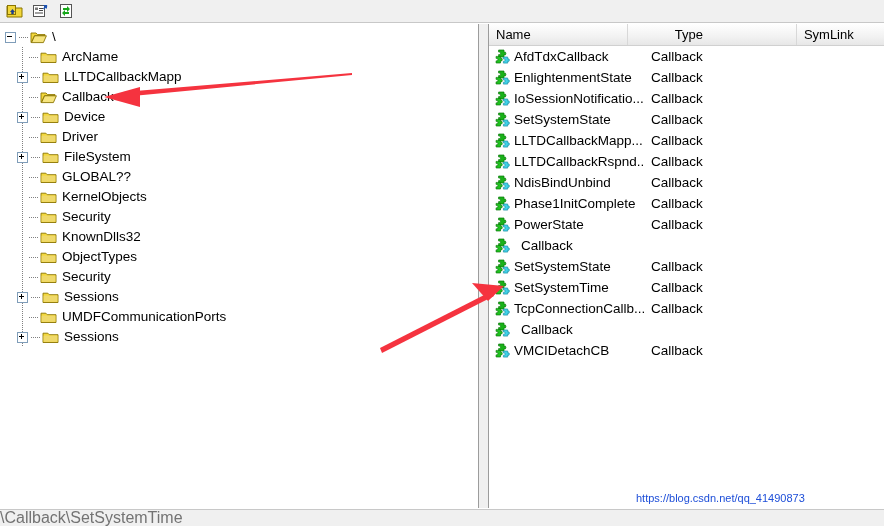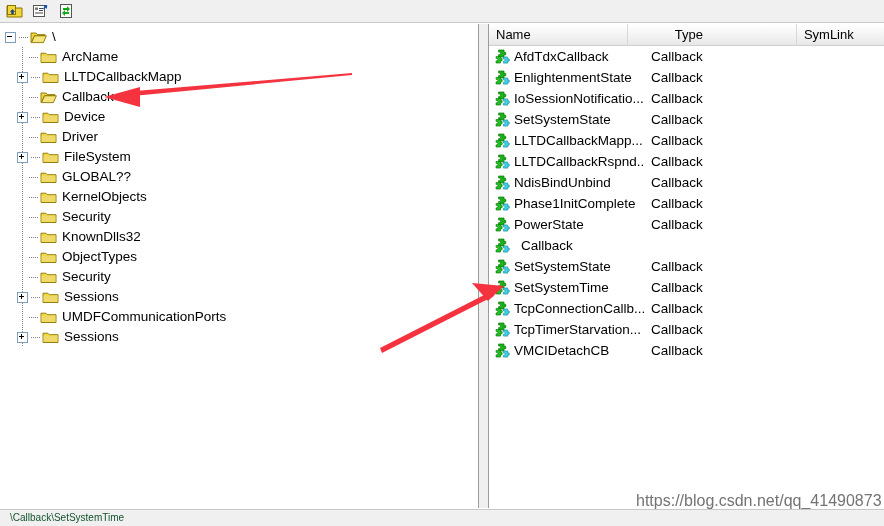--- a/index.html
+++ b/index.html
@@ -145,33 +145,33 @@
   .lsym  { width: 97px; font-size: 13.5px; flex: 0 0 auto; }
 
   
   #statusbar {
     position: absolute;
     left: 0; top: 509px;
     width: 884px; height: 17px;
     background: #f0f0f0;
     border-top: 1px solid #c8c8c8;
     box-sizing: border-box;
-    font-size: 10px;
+    font-size: 16px;
     line-height: 16px;
-    padding-left: 10px;
+    padding-left: 0;
     overflow: hidden;
-    color: #14532d;
+    color: #737373;
   }
 
   
   #watermark {
     position: absolute;
     left: 636px; top: 492px;
-    font-size: 16px;
-    color: #737373;
+    font-size: 11px;
+    color: #1d4ed8;
     white-space: nowrap;
     pointer-events: none;
   }
 
   
   .arrow-layer {
     position: absolute;
     left: 0; top: 0;
     width: 884px; height: 526px;
     pointer-events: none;
@@ -526,21 +526,20 @@
         <span class="lname">TcpConnectionCallb...</span>
         <span class="ltype">Callback</span>
         <span class="lsym"></span>
       </div>
       <div class="lrow">
         <svg width="16" height="16" viewBox="0 0 16 16" class="licon">
           <path d="M6 1 h3 v2.2 a1.4 1.4 0 1 1 0 2.6 V8 H3.6 V5.6 a1.4 1.4 0 1 0 0-2.6 V1 Z" fill="#19B219" stroke="#0a7a0a" stroke-width="0.7"></path>
           <path d="M2 6 h3 v2 a1.3 1.3 0 1 1 0 2.4 V12.6 H0.6 v-2.2 a1.3 1.3 0 1 0 0-2.4 V6 Z" fill="#1FC21F" stroke="#0a7a0a" stroke-width="0.7" transform="translate(0.5,1.4)"></path>
           <path d="M9.5 8 h3.2 v2 a1.2 1.2 0 1 1 0 2.2 v1.9 H8.4 v-1.9 a1.2 1.2 0 1 0 0-2.2 V8 Z" fill="#3FD2E8" stroke="#1a8fa3" stroke-width="0.7"></path>
         </svg>
-        <span class="lname">TcpTimerStarvation...</span>
         <span class="ltype">Callback</span>
         <span class="lsym"></span>
       </div>
       <div class="lrow">
         <svg width="16" height="16" viewBox="0 0 16 16" class="licon">
           <path d="M6 1 h3 v2.2 a1.4 1.4 0 1 1 0 2.6 V8 H3.6 V5.6 a1.4 1.4 0 1 0 0-2.6 V1 Z" fill="#19B219" stroke="#0a7a0a" stroke-width="0.7"></path>
           <path d="M2 6 h3 v2 a1.3 1.3 0 1 1 0 2.4 V12.6 H0.6 v-2.2 a1.3 1.3 0 1 0 0-2.4 V6 Z" fill="#1FC21F" stroke="#0a7a0a" stroke-width="0.7" transform="translate(0.5,1.4)"></path>
           <path d="M9.5 8 h3.2 v2 a1.2 1.2 0 1 1 0 2.2 v1.9 H8.4 v-1.9 a1.2 1.2 0 1 0 0-2.2 V8 Z" fill="#3FD2E8" stroke="#1a8fa3" stroke-width="0.7"></path>
         </svg>
         <span class="lname">VMCIDetachCB</span>

